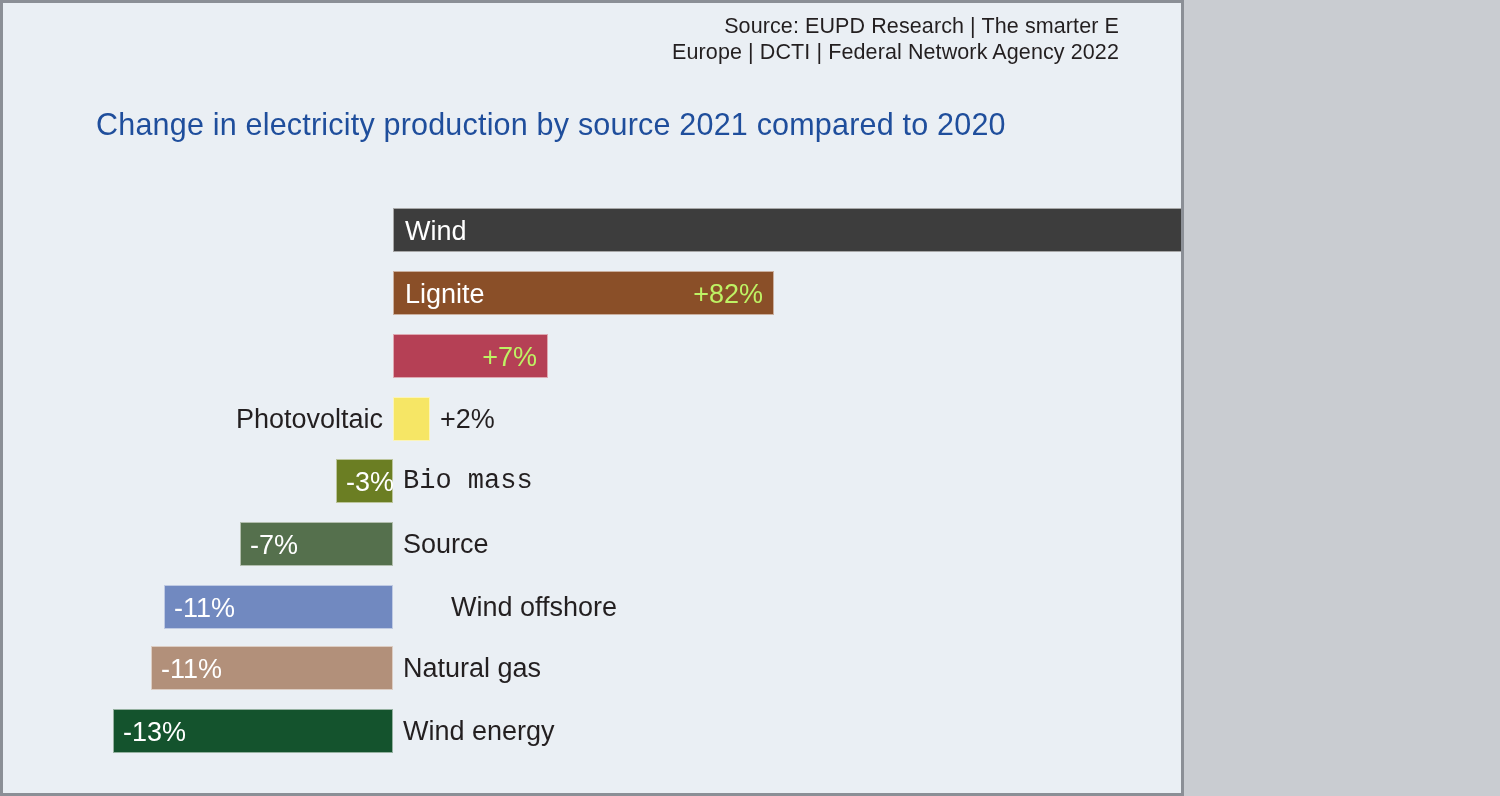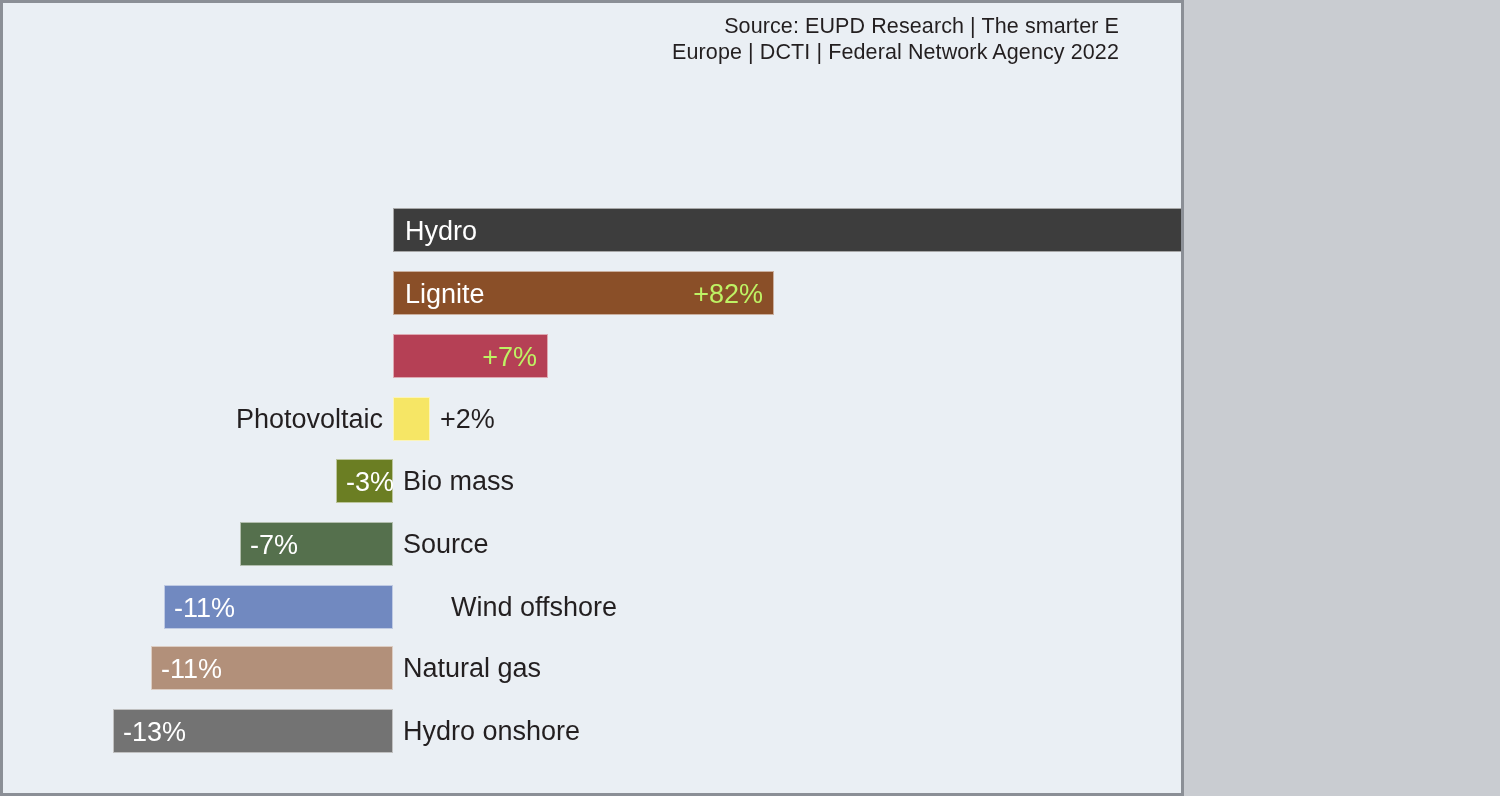--- a/index.html
+++ b/index.html
@@ -109,26 +109,27 @@
   }
 </style>
 </head>
 <body>
 
 <div id="figure">
 
   <div id="source-note">Source: EUPD Research | The smarter E
 Europe | DCTI | Federal Network Agency 2022</div>
 
+  <div id="chart-title">Change in electricity production by source 2021 compared to 2020</div>
 
   <div id="plot">
       <div class="bar-row" style="top: 205px; width: 1500px;">
         <div class="bar" title="Coal +49%" style="left: 390px; width: 1047px; background: rgb(61, 61, 61);">
           <span class="val inside-right">+49%</span>
-          <span class="cat inside-left">Hydro</span>
+          <span class="cat inside-left">Wind</span>
         </div>
       </div>
       <div class="bar-row" style="top: 268px; width: 1500px;">
         <div class="bar" title="Lignite +18%" style="left: 390px; width: 381px; background: rgb(138, 79, 40);">
           <span class="val inside-right">+82%</span>
           <span class="cat inside-left">Lignite</span>
         </div>
       </div>
       <div class="bar-row" style="top: 331px; width: 1500px;">
         <div class="bar" title="Nuclear energy +7%" style="left: 390px; width: 155px; background: rgb(181, 64, 85);">
@@ -137,41 +138,41 @@
       </div>
       <div class="bar-row" style="top: 394px; width: 1500px;">
         <div class="bar" title="Photovoltaic +2%" style="left: 390px; width: 37px; background: rgb(246, 230, 101);"></div>
         <span class="val outside-right" style="left: 437px;">+2%</span>
         <span class="cat outside-left" style="right: 1120px; text-align: center;">Photovoltaic</span>
       </div>
       <div class="bar-row" style="top: 456px; width: 1500px;">
         <div class="bar" title="Bio mass -3%" style="left: 333px; width: 57px; background: rgb(107, 126, 35);">
           <span class="val inside-left">-3%</span>
         </div>
-        <span class="cat outside-right" style="left: 400px;">Bio mass</span>
+        <span class="cat outside-right" style="left: 400px; font-family: Liberation Mono, monospace;">Bio mass</span>
       </div>
       <div class="bar-row" style="top: 519px; width: 1500px;">
         <div class="bar" title="Hydro -7%" style="left: 237px; width: 153px; background: rgb(85, 112, 77);">
           <span class="val inside-left">-7%</span>
         </div>
         <span class="cat outside-right" style="left: 400px;">Source</span>
       </div>
       <div class="bar-row" style="top: 582px; width: 1500px;">
         <div class="bar" title="Wind offshore -11%" style="left: 161px; width: 229px; background: rgb(113, 137, 192);">
           <span class="val inside-left">-11%</span>
         </div>
         <span class="cat outside-right" style="left: 400px; margin-left: 48px;">Wind offshore</span>
       </div>
       <div class="bar-row" style="top: 643px; width: 1500px;">
         <div class="bar" title="Natural gas -11%" style="left: 148px; width: 242px; background: rgb(178, 144, 122);">
           <span class="val inside-left">-11%</span>
         </div>
         <span class="cat outside-right" style="left: 400px;">Natural gas</span>
       </div>
       <div class="bar-row" style="top: 706px; width: 1500px;">
-        <div class="bar" title="Wind onshore -13%" style="left: 110px; width: 280px; background: #737373;">
+        <div class="bar" title="Wind onshore -13%" style="left: 110px; width: 280px; background: #14532d;">
           <span class="val inside-left">-13%</span>
         </div>
-        <span class="cat outside-right" style="left: 400px;">Hydro onshore</span>
+        <span class="cat outside-right" style="left: 400px;">Wind energy</span>
       </div>
     </div>
 
 </div>
 
 </body></html>

